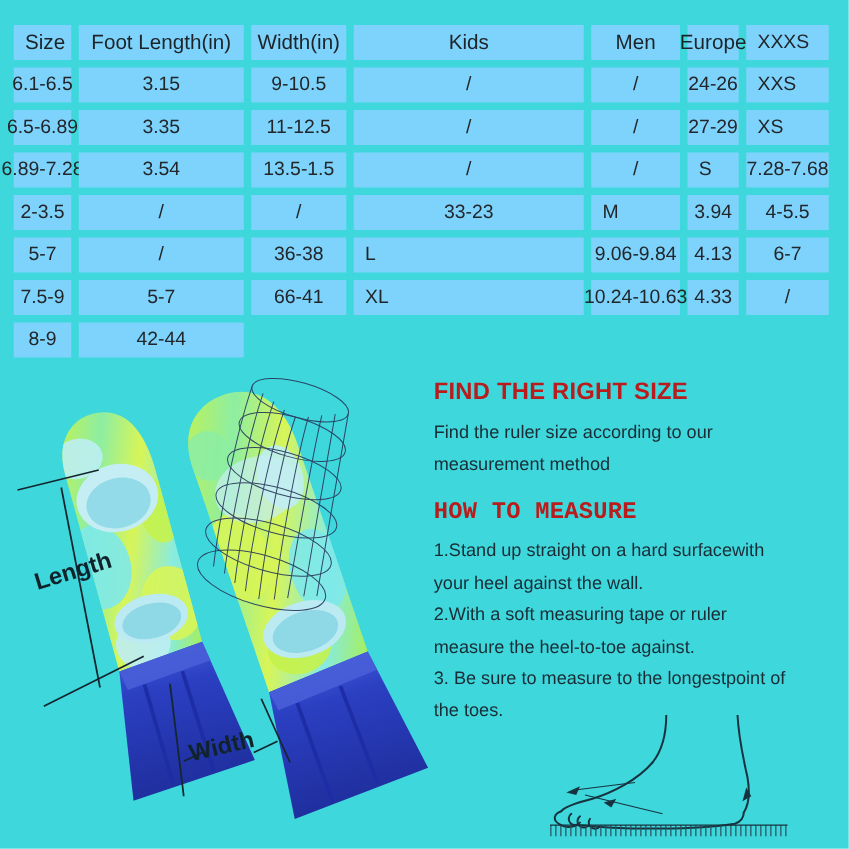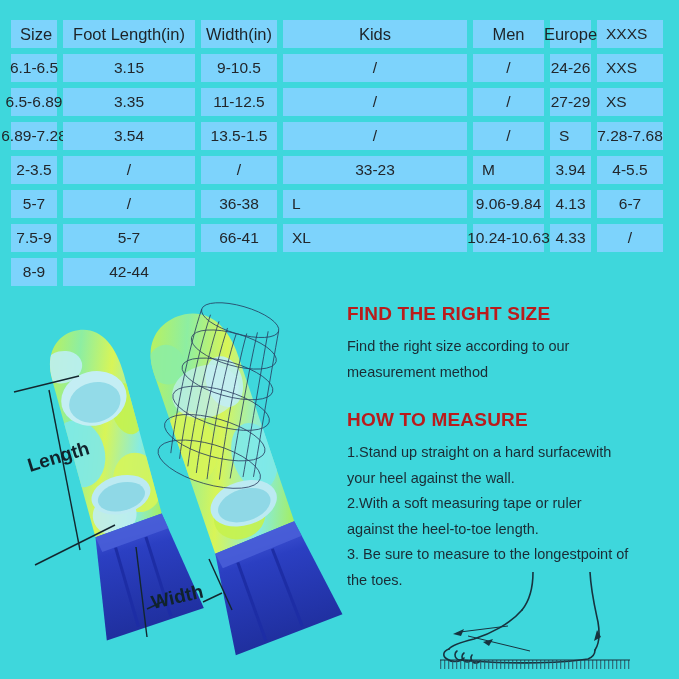--- a/index.html
+++ b/index.html
@@ -23,21 +23,21 @@
   .cell.head{ font-size:16.5px; color:#1E2328; }
   .cell.left{ justify-content:flex-start; padding-left:9px; box-sizing:border-box; }
   
   .fins{ position:absolute; left:0px; top:295px; }
   
   .info{ position:absolute; left:347px; top:303px; width:326px; color:#17262F; }
   .info h2{
     margin:0 0 9px 0; font-size:19px; font-weight:bold;
     color:#b91c1c; letter-spacing:.2px;
   }
-  .info h2.how{ margin-top:24px; }
+  .info h2.how{ margin-top:13px;font-family:Liberation Mono, monospace; }
   .info p{ margin:0; font-size:14.5px; line-height:25.5px; color:#1A2C35; }
   
   .foot{ position:absolute; left:438px; top:572px; }
 </style>
 </head>
 <body>
 
 <div class="canvas">
 
   <div class="size-table">
@@ -186,27 +186,27 @@
       <path d="M209,264 L232,315"></path>
       <path d="M147,314 L164,306"></path>
       <path d="M203,307 L222,298"></path>
     </g>
     <text transform="translate(30,177) rotate(-17)" font-size="19" font-weight="bold" fill="#10232C">Length</text>
     <text transform="translate(153,314) rotate(-13)" font-size="19" font-weight="bold" fill="#10232C">Width</text>
   </svg>
 
   <div class="info">
     <h2>FIND THE RIGHT SIZE</h2>
-    <p>Find the right size according to our</p>
+    <p>Find the ruler size according to our</p>
     <p>measurement method</p>
     <h2 class="how">HOW TO MEASURE</h2>
     <p>1.Stand up straight on a hard surfacewith</p>
     <p>your heel against the wall.</p>
     <p>2.With a soft measuring tape or ruler</p>
-    <p>against the heel-to-toe length.</p>
+    <p>measure the heel-to-toe against.</p>
     <p>3. Be sure to measure to the longestpoint of</p>
     <p>the toes.</p>
   </div>
 
   <svg class="foot" width="235" height="105" viewBox="0 0 235 105">
     <g stroke="#17333F" stroke-width="1.6" fill="none" stroke-linecap="round">
       <path d="M95,0 C95,16 92,28 84,38"></path>
       <path d="M152,0 C153,20 157,36 160,50 C162,62 161,72 157,78"></path>
       <path d="M84,38 C72,52 52,62 36,67 C24,70 14,73 11,77"></path>
       <path d="M11,77 C5,79 4,84 9,87 C13,90 19,90 24,88"></path>

